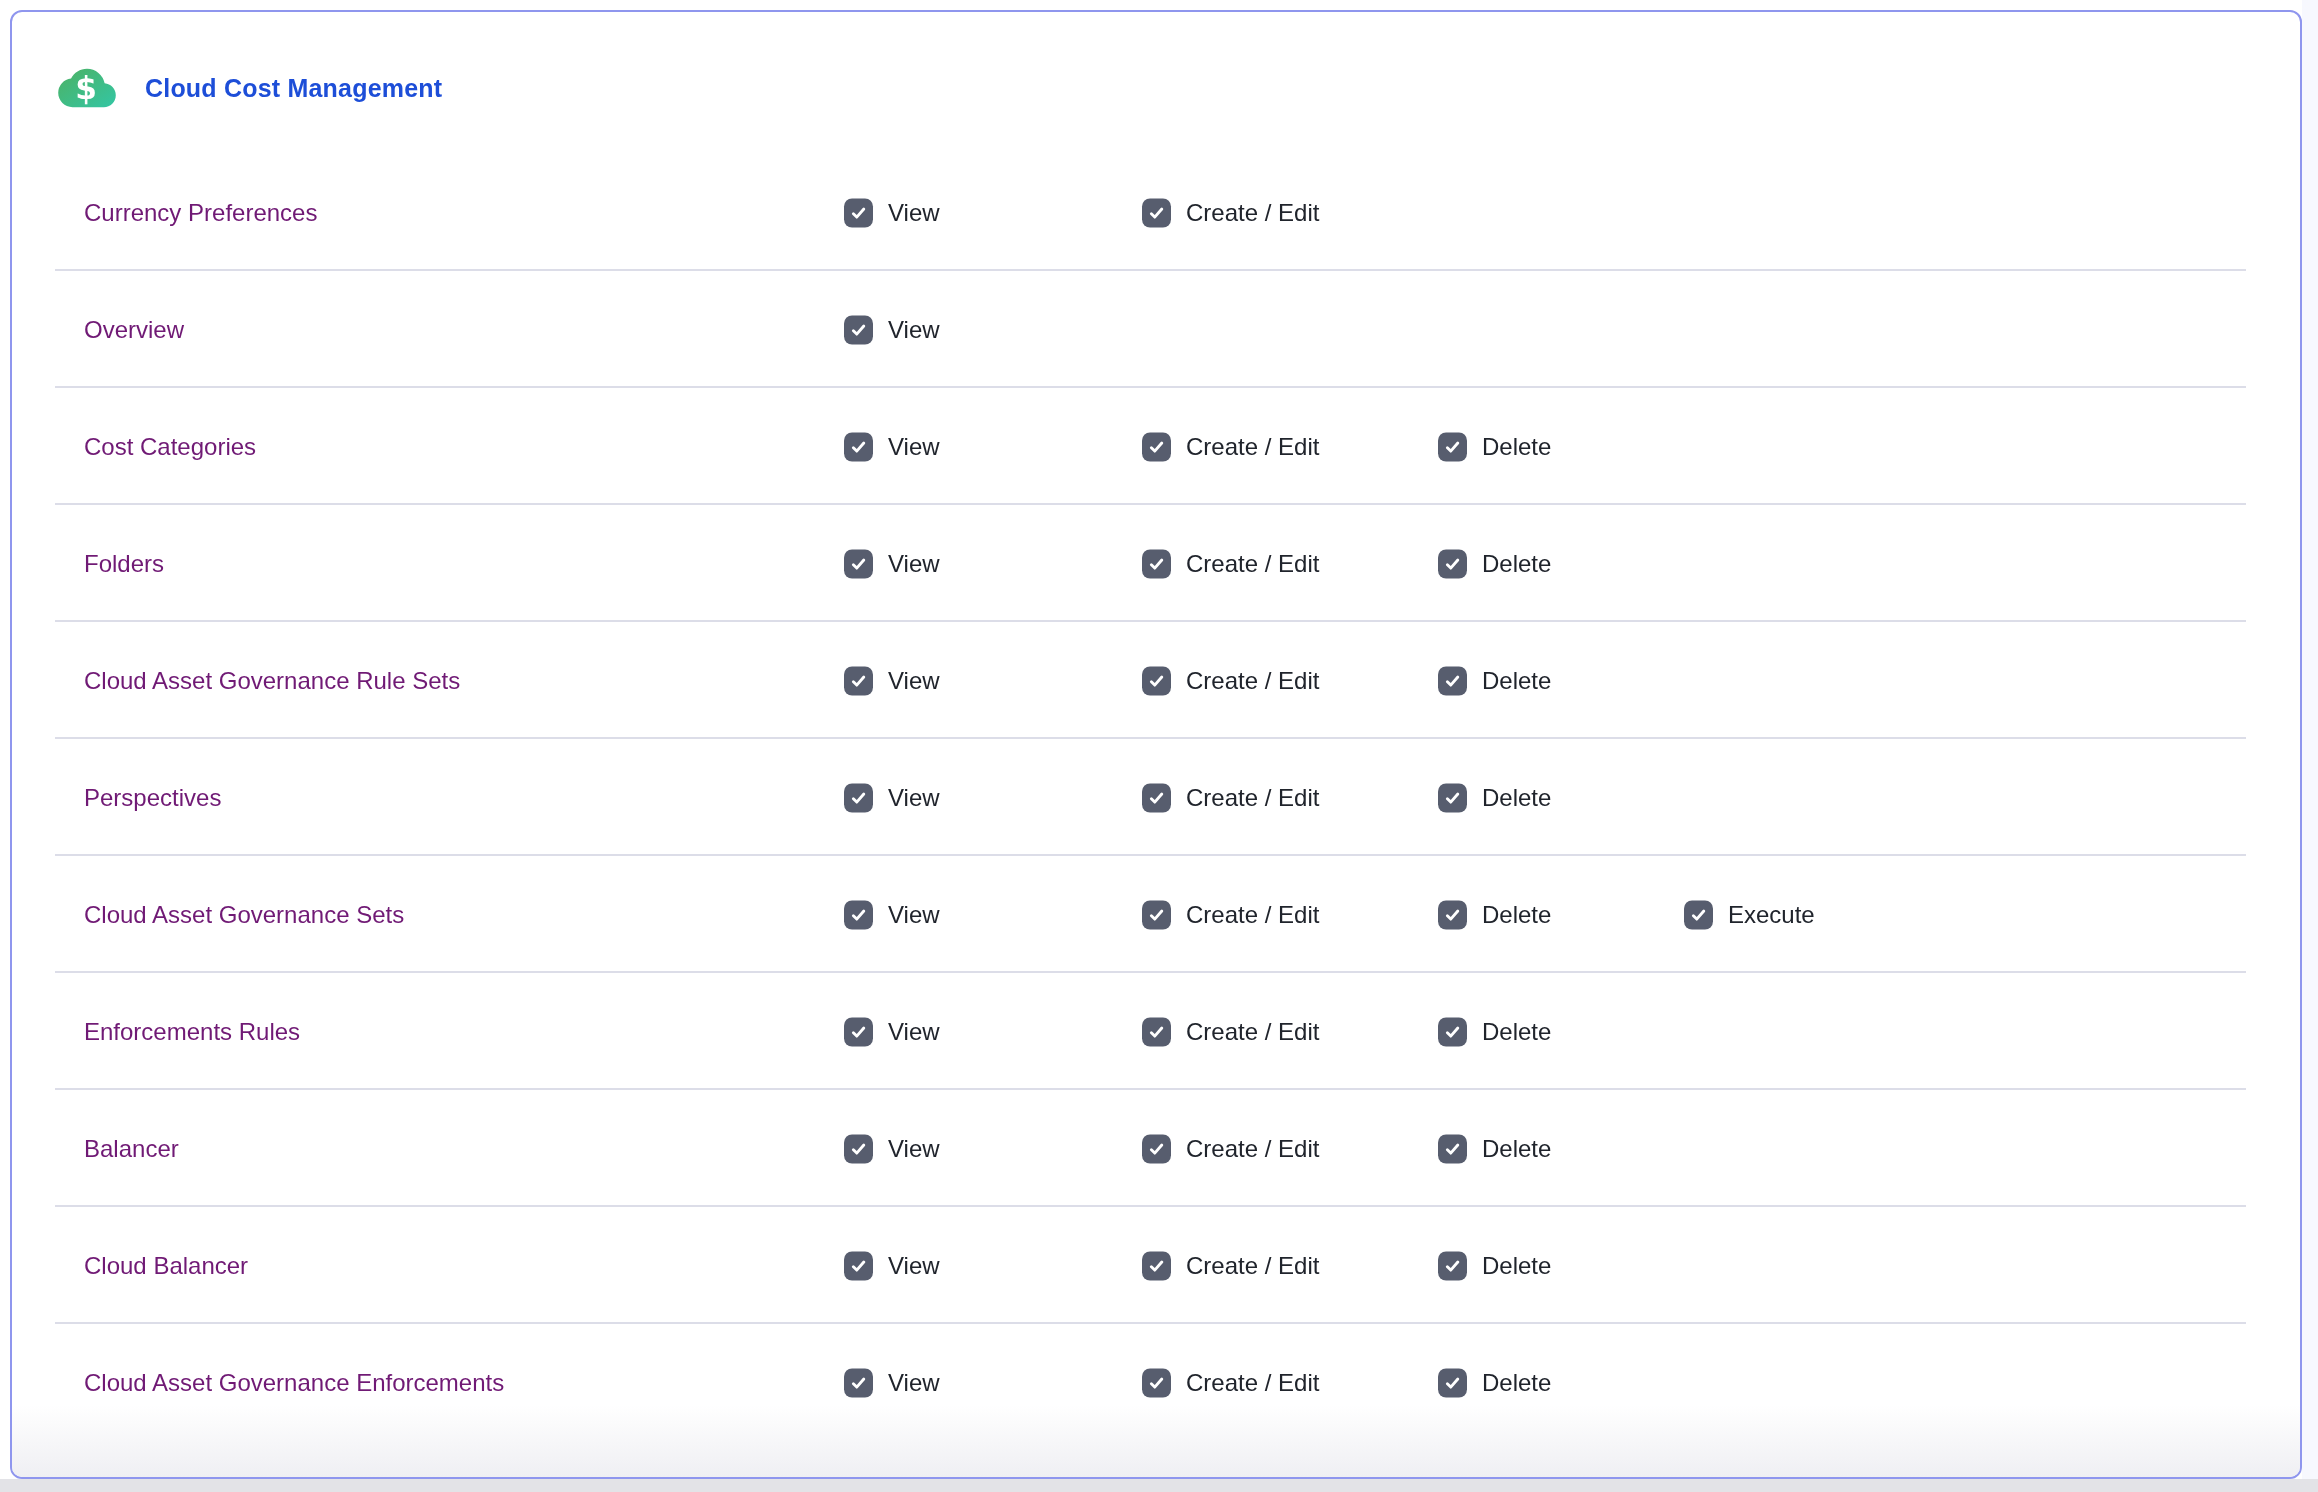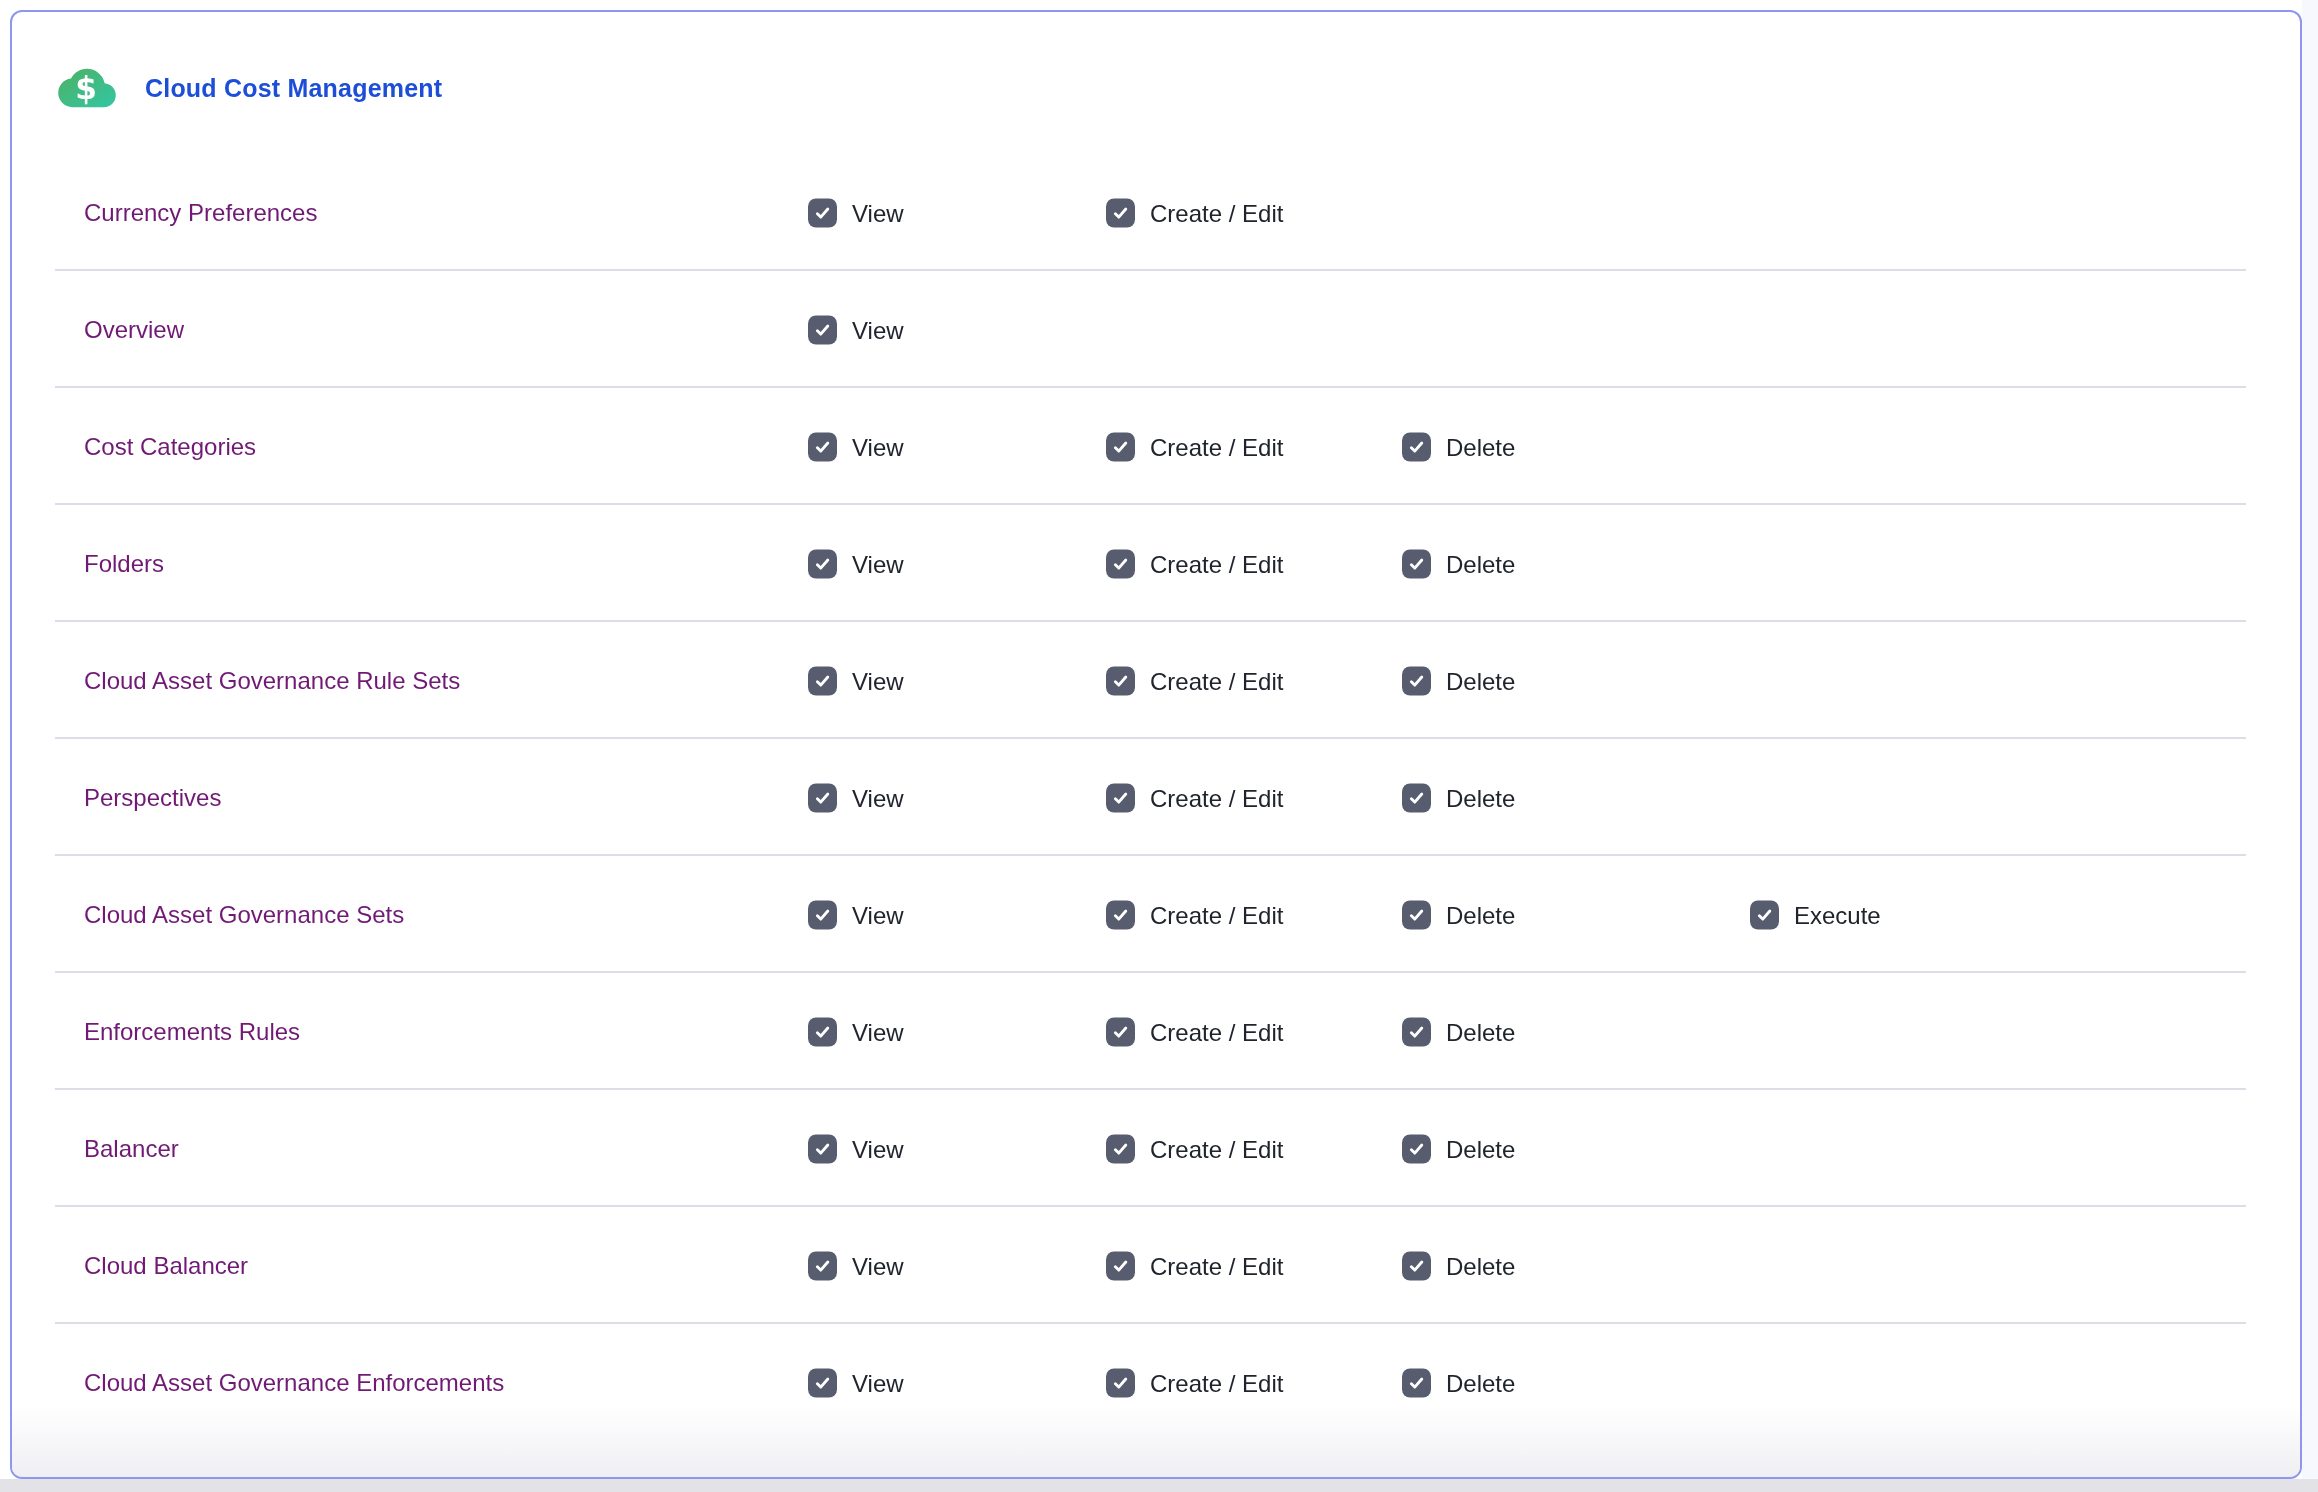--- a/index.html
+++ b/index.html
@@ -39,21 +39,21 @@
   .row:not(:last-child)::after{
     content:'';position:absolute;left:43px;right:54px;bottom:0;height:2px;
     background:var(--divider,#DCDDE8);
   }
   .resource-label{
     position:absolute;left:72px;top:50%;transform:translateY(-50%);
     font-size:24px;color:#701a75;
   }
   .perm{
     position:absolute;top:50%;transform:translateY(-50%);
-    display:flex;align-items:flex-end;gap:15px;
+    display:flex;align-items:center;gap:15px;margin-left:36px;
   }
   .checkbox{
     width:29px;height:29px;border-radius:8px;
     background:var(--checkbox-bg,#575D6E);
     display:flex;align-items:center;justify-content:center;
     cursor:pointer;flex:0 0 auto;
   }
   .check-icon{width:19px;height:19px;display:block;}
   .perm-label{font-size:24px;color:#20242c;white-space:nowrap;}
 </style>
@@ -234,21 +234,21 @@
           <span class="perm-label">Create / Edit</span>
         </div>
         <div class="perm" style="left: 1390px;">
           <span class="checkbox">
             <svg class="check-icon" viewBox="0 0 24 24">
               <path d="M5.5 12.9l4.3 4.3 8.9-10.2" fill="none" stroke="#ffffff" stroke-width="3.6" stroke-linecap="round" stroke-linejoin="round"></path>
             </svg>
           </span>
           <span class="perm-label">Delete</span>
         </div>
-        <div class="perm" style="left: 1728px; padding-left: 10px;">
+        <div class="perm" style="left: 1626px; padding-left: 10px;">
           <span class="checkbox">
             <svg class="check-icon" viewBox="0 0 24 24">
               <path d="M5.5 12.9l4.3 4.3 8.9-10.2" fill="none" stroke="#ffffff" stroke-width="3.6" stroke-linecap="round" stroke-linejoin="round"></path>
             </svg>
           </span>
           <span class="perm-label">Execute</span>
         </div>
       </div>
       <div class="row">
         <div class="resource-label">Enforcements Rules</div>

